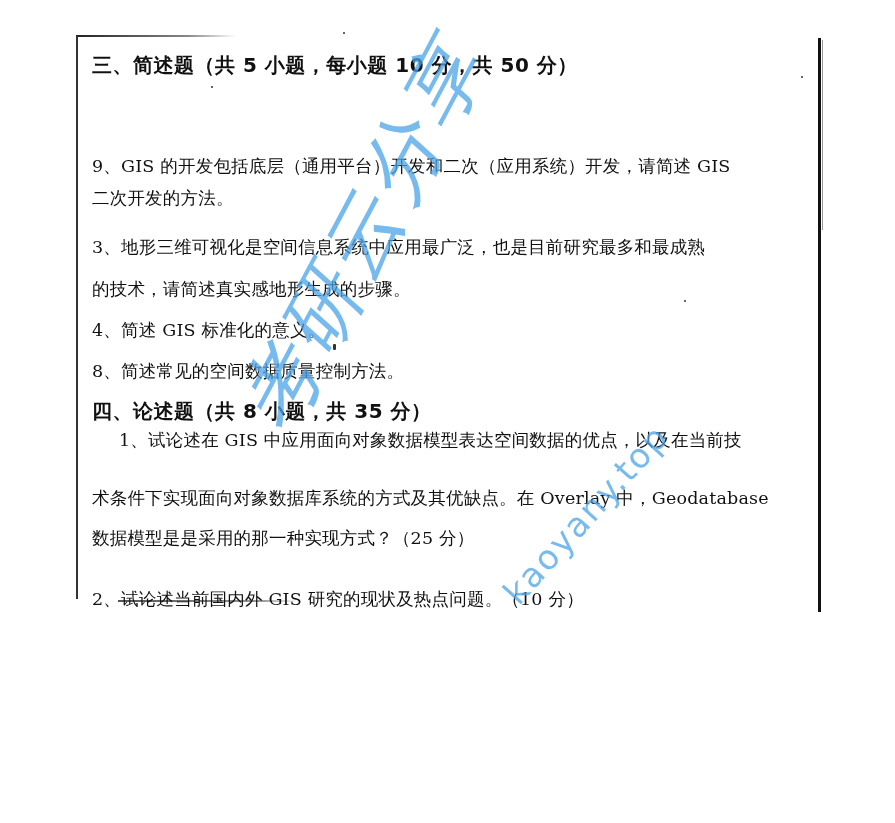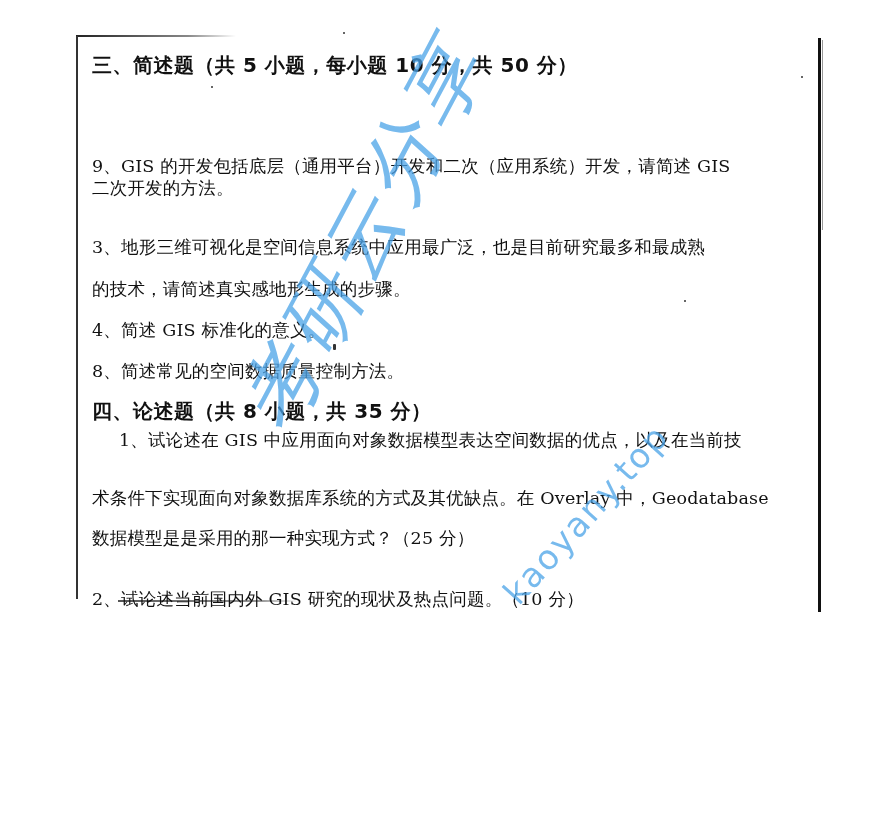--- a/index.html
+++ b/index.html
@@ -29,21 +29,21 @@
   <div class="border-top"></div>
   <div class="border-left"></div>
   <div class="border-right"></div>
   <div class="border-right-2"></div>
   <div class="border-bottom"></div>
 
   <div class="line heading" style="top:52px;">三、简述题（共 5 小题，每小题 10 分，共 50 分）</div>
 
 
   <div class="line" style="top:154px;">9、GIS 的开发包括底层（通用平台）开发和二次（应用系统）开发，请简述 GIS</div>
-  <div class="line" style="top:176px;">二次开发的方法。</div>
+  <div class="line" style="top:186px;">二次开发的方法。</div>
 
   <div class="line" style="top:235px;">3、地形三维可视化是空间信息系统中应用最广泛，也是目前研究最多和最成熟</div>
   <div class="line" style="top:277px;">的技术，请简述真实感地形生成的步骤。</div>
 
   <div class="line" style="top:318px;">4、简述 GIS 标准化的意义。</div>
 
   <div class="line" style="top:359px;">8、简述常见的空间数据质量控制方法。</div>
 
   <div class="line heading" style="top:398px;">四、论述题（共 8 小题，共 35 分）</div>
 

